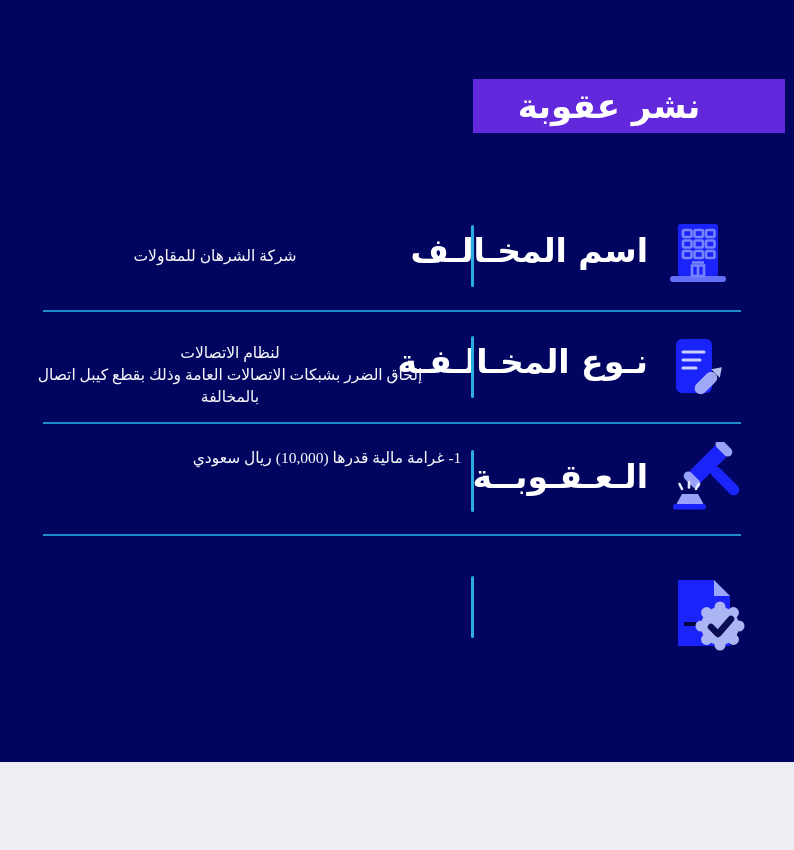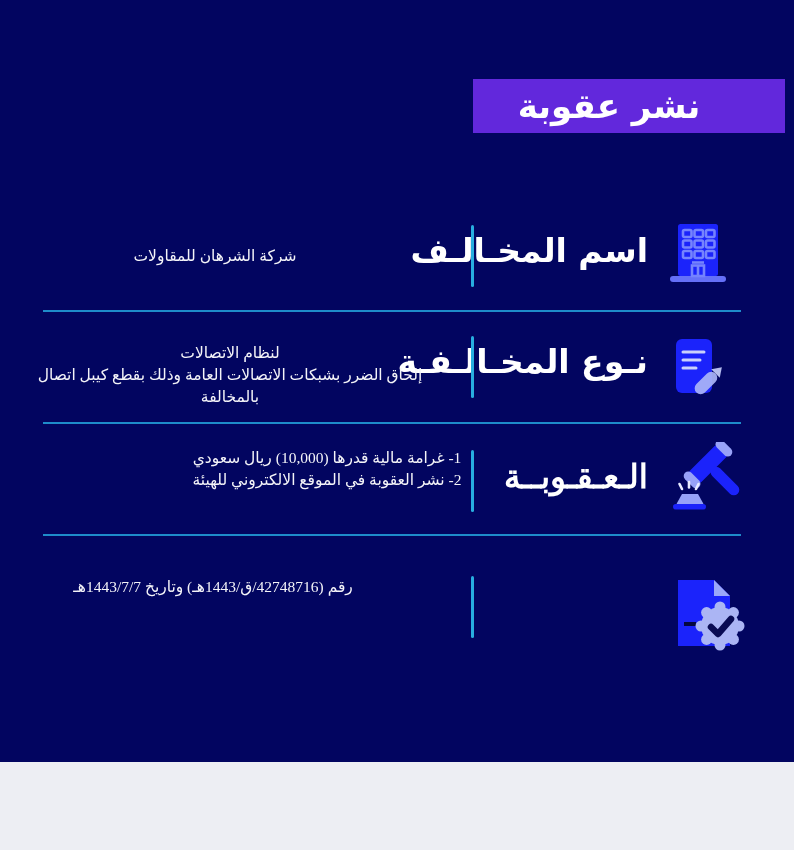--- a/index.html
+++ b/index.html
@@ -101,25 +101,24 @@
       </g>
       <g stroke="#E8EBFF" stroke-width="2.6" stroke-linecap="round">
         <path d="M14 47 l-2.5 -5"></path>
           <path d="M21 45.5 v-5.5"></path>
           <path d="M28 47 l2.5 -5"></path>
       </g>
       <path d="M9 61 l5 -9 h16 l5 9 q1.5 3 -1.5 3 H10.5 q-3 0 -1.5 -3 z" fill="#97A2F8"></path>
       <rect x="5" y="62" width="33" height="5.5" rx="2.75" fill="#1B23FB"></rect>
     </svg>
   </div>
-  <div class="row-label" style="top:462px;font-family:Liberation Serif, serif;">الـعـقـوبــة</div>
+  <div class="row-label" style="top:462px;">الـعـقـوبــة</div>
   <div class="vline" style="top:450px;height:62px;"></div>
   <div class="row-value" style="left:112px;top:447px;width:430px;">
     <div>1- غرامة مالية قدرها (10,000) ريال سعودي</div>
-    <div>2- نشر العقوبة في الموقع الالكتروني للهيئة</div>
   </div>
 
   <div class="hline" style="top:534px;"></div>
 
   <div class="icon-box" style="left:668px;top:574px;">
     <svg width="80" height="80" viewBox="0 0 80 80">
       <path d="M10 6 h36 l16 16 v50 h-52 z" fill="#1B23FB"></path>
       <path d="M46 6 v16 h16 z" fill="#9AA6F9"></path>
       <rect x="16" y="48" width="12" height="4" fill="#05073F"></rect>
       <g transform="translate(52,52)">
@@ -132,21 +131,20 @@
             <circle cx="-13.4" cy="-13.4" r="5.5"></circle>
             <circle cx="0" cy="-19" r="5.5"></circle>
             <circle cx="13.4" cy="-13.4" r="5.5"></circle>
           <circle cx="0" cy="0" r="19"></circle>
         </g>
         <path d="M-9 1 l7 7 l13 -15" stroke="#0A0C54" stroke-width="6.5" fill="none" stroke-linecap="round" stroke-linejoin="round"></path>
       </g>
     </svg>
   </div>
   <div class="vline" style="top:576px;height:62px;"></div>
-  <div class="row-value" style="left:0px;top:576px;width:426px;">رقم (42748716/ق/1443هـ) وتاريخ 1443/7/7هـ</div>
 
   <div class="footer">
     
     
     
     
   </div>
 
 </div>
 

